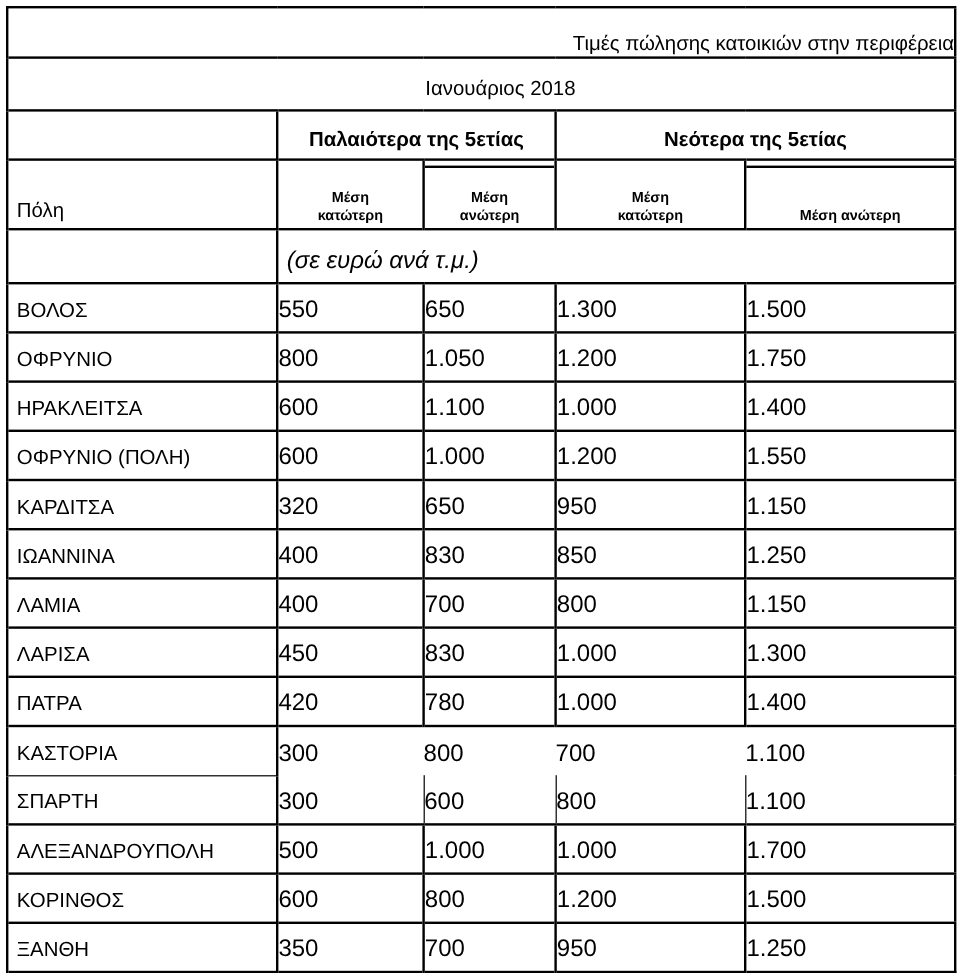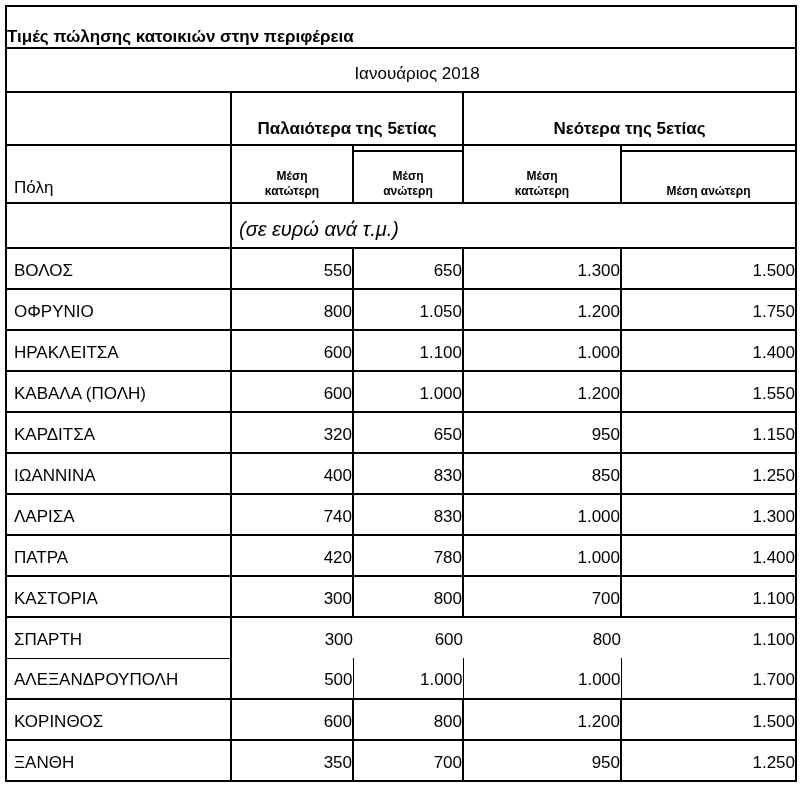--- a/index.html
+++ b/index.html
@@ -27,29 +27,29 @@
   }
   td {
     border-left: 2px solid #000000;
     border-top: 2px solid #000000;
     padding: 0;
     overflow: hidden;
   }
   
   tr.r-title   { height: 38px; }
   tr.r-sub     { height: 44px; }
-  tr.r-group   { height: 53px; }
+  tr.r-group   { height: 41px; }
   tr.r-head    { height: 58px; }
   tr.r-units   { height: 45px; }
   tbody tr     { height: 41px; }
 
   td.title {
-    text-align: left;
-    vertical-align: middle;
-    font-weight: bold;
+    text-align: right;
+    vertical-align: middle;
+    font-weight: normal;
     font-size: 17px;
     padding-top: 20px;
   }
   td.subtitle {
     text-align: center;
     vertical-align: middle;
     font-size: 17px;
     padding-top: 7px;
     padding-left: 32px;
   }
@@ -91,23 +91,23 @@
     padding: 8px 0 0 7px;
   }
   
   td.city {
     text-align: left;
     vertical-align: middle;
     font-size: 17px;
     padding: 4px 12px 0 7px;
   }
   td.num {
-    text-align: right;
-    vertical-align: middle;
-    font-size: 17px;
+    text-align: left;
+    vertical-align: middle;
+    font-size: 20px;
     padding-top: 4px;
   }
   
   tbody tr:nth-child(10) td.num + td.num { border-left-style: hidden; }
   
   tbody tr:nth-child(11) td.num { border-top-style: hidden; }
   
   tbody tr:nth-child(11) td.city { border-top-width: 1px; }
   
   tbody tr:nth-child(11) td.num + td.num { border-left-width: 1px; }
@@ -170,21 +170,21 @@
 
   <tr>
     <td class="city">ΗΡΑΚΛΕΙΤΣΑ</td>
     <td class="num">600</td>
     <td class="num">1.100</td>
     <td class="num">1.000</td>
     <td class="num">1.400</td>
   </tr>
 
   <tr>
-    <td class="city">ΚΑΒΑΛΑ (ΠΟΛΗ)</td>
+    <td class="city">ΟΦΡΥΝΙΟ (ΠΟΛΗ)</td>
     <td class="num">600</td>
     <td class="num">1.000</td>
     <td class="num">1.200</td>
     <td class="num">1.550</td>
   </tr>
 
   <tr>
     <td class="city">ΚΑΡΔΙΤΣΑ</td>
     <td class="num">320</td>
     <td class="num">650</td>
@@ -193,24 +193,31 @@
   </tr>
 
   <tr>
     <td class="city">ΙΩΑΝΝΙΝΑ</td>
     <td class="num">400</td>
     <td class="num">830</td>
     <td class="num">850</td>
     <td class="num">1.250</td>
   </tr>
 
+  <tr>
+    <td class="city">ΛΑΜΙΑ</td>
+    <td class="num">400</td>
+    <td class="num">700</td>
+    <td class="num">800</td>
+    <td class="num">1.150</td>
+  </tr>
 
   <tr>
     <td class="city">ΛΑΡΙΣΑ</td>
-    <td class="num">740</td>
+    <td class="num">450</td>
     <td class="num">830</td>
     <td class="num">1.000</td>
     <td class="num">1.300</td>
   </tr>
 
   <tr>
     <td class="city">ΠΑΤΡΑ</td>
     <td class="num">420</td>
     <td class="num">780</td>
     <td class="num">1.000</td>

